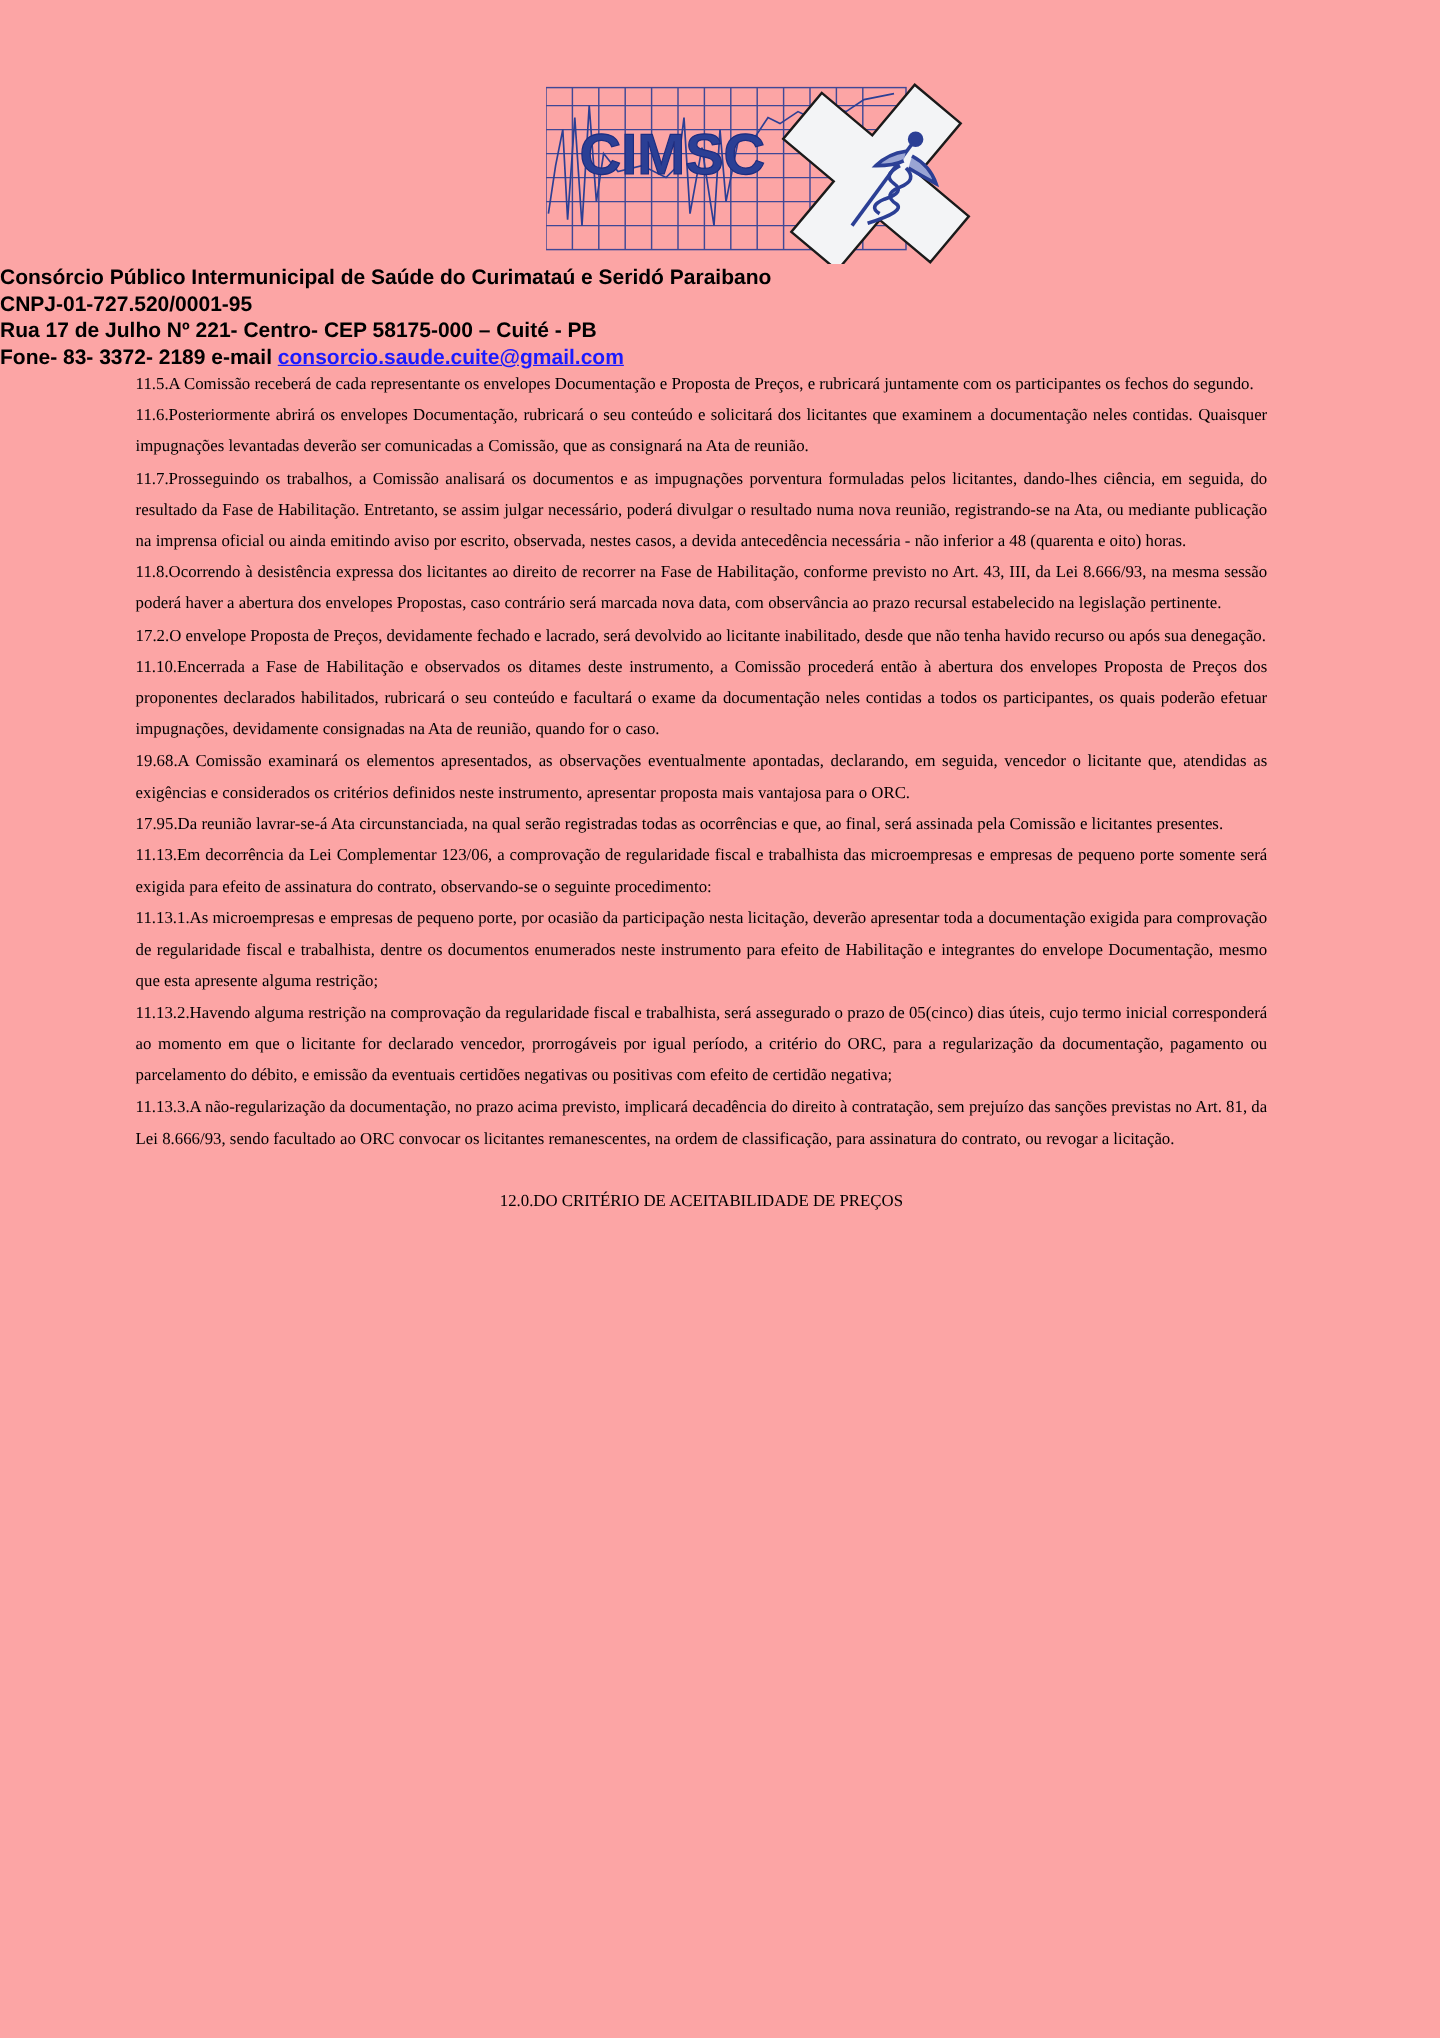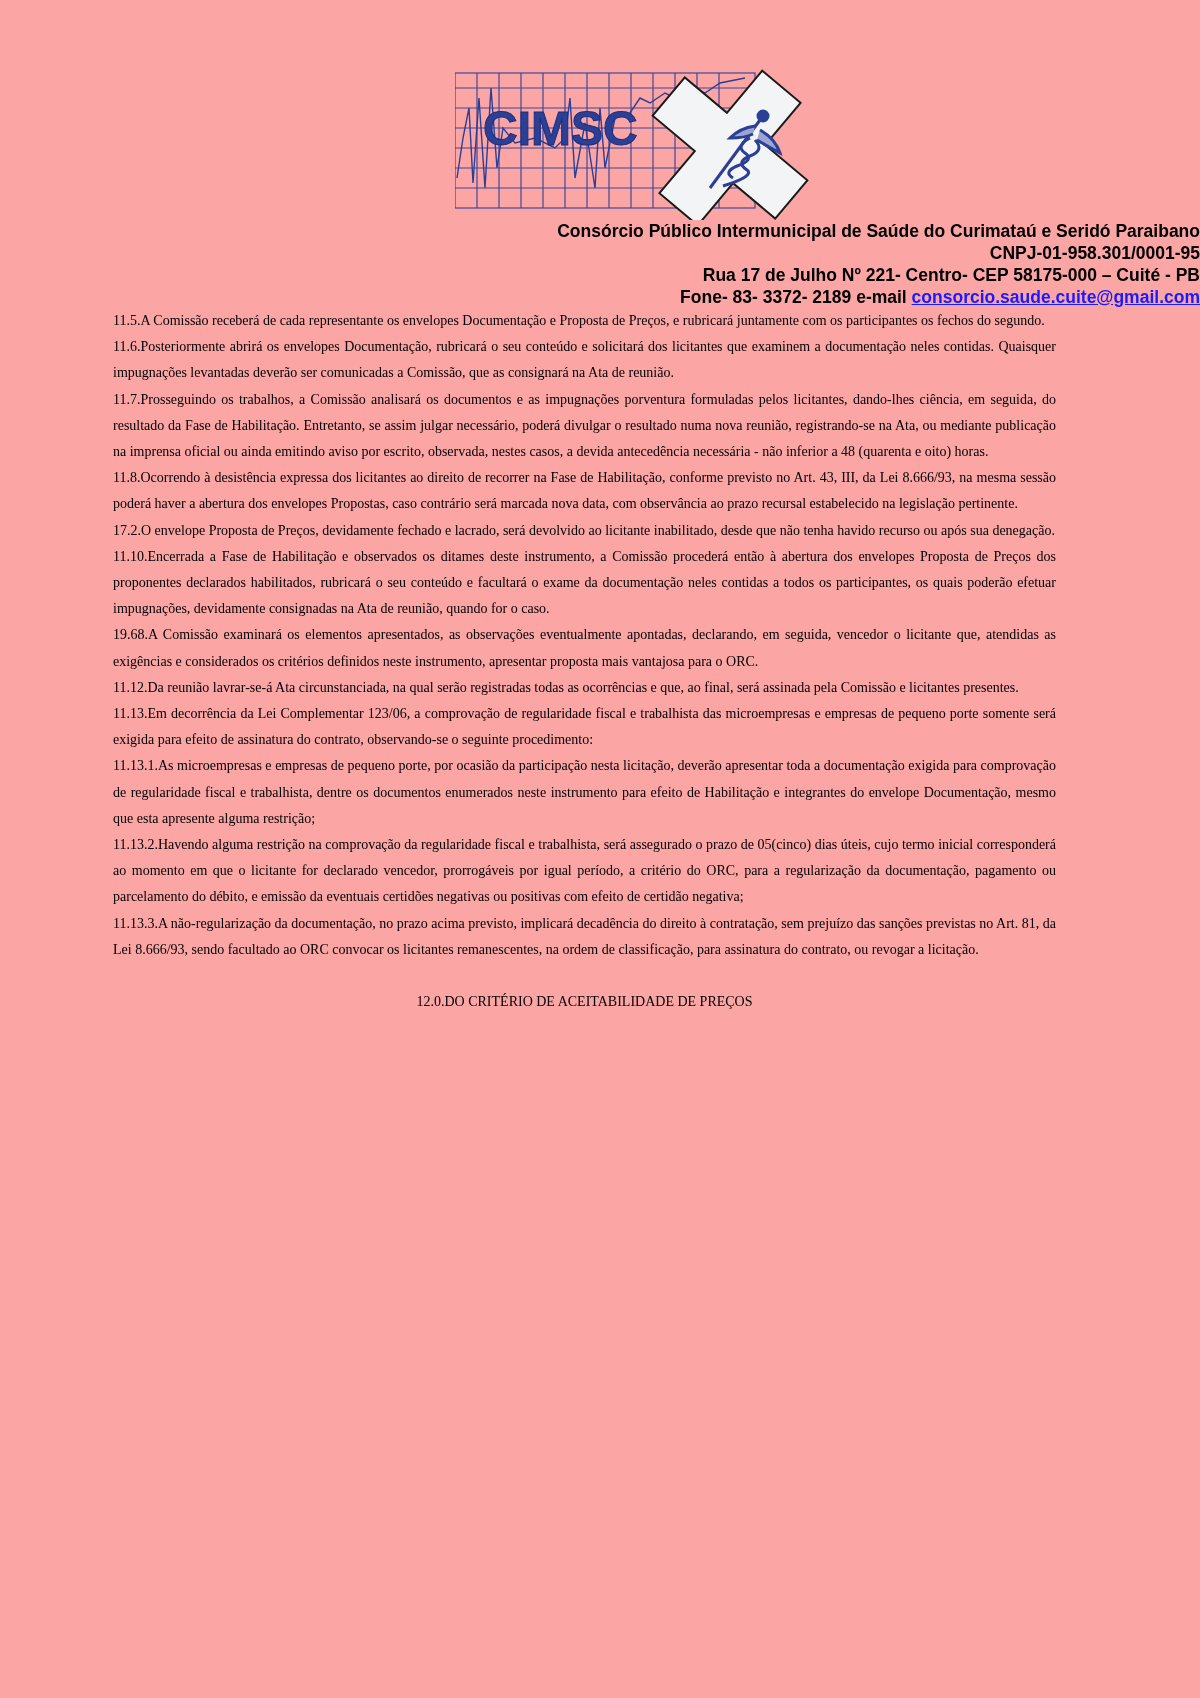--- a/index.html
+++ b/index.html
@@ -1,19 +1,19 @@
 <!DOCTYPE html>
 <html><head>
   <meta charset="utf-8">
   <style>
     html, body { margin: 0; padding: 0; background: #ffffff; }
     body { width: 1200px; height: 1698px; position: relative; overflow: hidden; }
     .page { position: absolute; left: 0; top: 0; width: 1200px; height: 1698px; background: #fca5a5; }
     .logo { position: absolute; left: 455px; top: 68px; width: 360px; height: 152px; }
-    .header { position: absolute; left: 0; top: 220px; width: 1200px; text-align: right;
+    .header { position: absolute; left: 0; top: 220px; width: 1200px; text-align: left;
       font-family: "Liberation Sans", sans-serif; font-weight: bold; font-size: 17.5px; color: #000; line-height: 22px; }
     .header .line { display: block; white-space: nowrap; }
     .header .l1 { padding-left: 0px; }
     .header a { color: #1a1aff; text-decoration: underline; }
     .body-text { position: absolute; left: 113px; top: 308px; width: 943px;
       font-family: "Liberation Serif", serif; font-size: 14px; line-height: 26.2px; color: #000;
       text-align: justify; }
     .para { margin: 0; }
     .spacer { height: 26.2px; }
     .section-title { margin: 0; text-align: center; }
@@ -62,34 +62,34 @@
         <path d="M300,58 Q285,60 275,70 Q290,70 298,66" fill="#9aa5d4"></path>
         <path d="M305,62 Q320,70 325,85 Q312,78 302,72" fill="#9aa5d4"></path>
         <path d="M295,70 Q280,78 290,85 Q300,92 282,98 Q268,104 278,110"></path>
         <path d="M300,72 Q310,82 295,88 Q280,94 292,102 Q300,108 268,118"></path>
       </g>
     </svg>
   </div>
 
   <div class="header">
     <span class="line l1">Consórcio Público Intermunicipal de Saúde do  Curimataú e Seridó Paraibano</span>
-    <span class="line">CNPJ-01-958.301/0001-95</span>
+    <span class="line">CNPJ-01-727.520/0001-95</span>
     <span class="line">Rua 17 de Julho Nº 221- Centro- CEP 58175-000 – Cuité - PB</span>
     <span class="line"><span>Fone- 83- 3372- 2189 e-mail </span><a>consorcio.saude.cuite@gmail.com</a></span>
   </div>
 
   <div class="body-text">
     <p class="para">11.5.A Comissão receberá de cada representante os envelopes Documentação e Proposta de Preços, e rubricará juntamente com os participantes os fechos do segundo.</p>
     <p class="para">11.6.Posteriormente abrirá os envelopes Documentação, rubricará o seu conteúdo e solicitará dos licitantes que examinem a documentação neles contidas. Quaisquer impugnações levantadas deverão ser comunicadas a Comissão, que as consignará na Ata de reunião.</p>
     <p class="para">11.7.Prosseguindo os trabalhos, a Comissão analisará os documentos e as impugnações porventura formuladas pelos licitantes, dando-lhes ciência, em seguida, do resultado da Fase de Habilitação. Entretanto, se assim julgar necessário, poderá divulgar o resultado numa nova reunião, registrando-se na Ata, ou mediante publicação na imprensa oficial ou ainda emitindo aviso por escrito, observada, nestes casos, a devida antecedência necessária - não inferior a 48 (quarenta e oito) horas.</p>
     <p class="para">11.8.Ocorrendo à desistência expressa dos licitantes ao direito de recorrer na Fase de Habilitação, conforme previsto no Art. 43, III, da Lei 8.666/93, na mesma sessão poderá haver a abertura dos envelopes Propostas, caso contrário será marcada nova data, com observância ao prazo recursal estabelecido na legislação pertinente.</p>
     <p class="para">17.2.O envelope Proposta de Preços, devidamente fechado e lacrado, será devolvido ao licitante inabilitado, desde que não tenha havido recurso ou após sua denegação.</p>
     <p class="para">11.10.Encerrada a Fase de Habilitação e observados os ditames deste instrumento, a Comissão procederá então à abertura dos envelopes Proposta de Preços dos proponentes declarados habilitados, rubricará o seu conteúdo e facultará o exame da documentação neles contidas a todos os participantes, os quais poderão efetuar impugnações, devidamente consignadas na Ata de reunião, quando for o caso.</p>
     <p class="para">19.68.A Comissão examinará os elementos apresentados, as observações eventualmente apontadas, declarando, em seguida, vencedor o licitante que, atendidas as exigências e considerados os critérios definidos neste instrumento, apresentar proposta mais vantajosa para o ORC.</p>
-    <p class="para">11.12.Da reunião lavrar-se-á Ata circunstanciada, na qual serão registradas todas as ocorrências e que, ao final, será assinada pela Comissão e licitantes presentes.</p>
+    <p class="para">17.95.Da reunião lavrar-se-á Ata circunstanciada, na qual serão registradas todas as ocorrências e que, ao final, será assinada pela Comissão e licitantes presentes.</p>
     <p class="para">11.13.Em decorrência da Lei Complementar 123/06, a comprovação de regularidade fiscal e trabalhista das microempresas e empresas de pequeno porte somente será exigida para efeito de assinatura do contrato, observando-se o seguinte procedimento:</p>
     <p class="para">11.13.1.As microempresas e empresas de pequeno porte, por ocasião da participação nesta licitação, deverão apresentar toda a documentação exigida para comprovação de regularidade fiscal e trabalhista, dentre os documentos enumerados neste instrumento para efeito de Habilitação e integrantes do envelope Documentação, mesmo que esta apresente alguma restrição;</p>
     <p class="para">11.13.2.Havendo alguma restrição na comprovação da regularidade fiscal e trabalhista, será assegurado o prazo de 05(cinco) dias úteis, cujo termo inicial corresponderá ao momento em que o licitante for declarado vencedor, prorrogáveis por igual período, a critério do ORC, para a regularização da documentação, pagamento ou parcelamento do débito, e emissão da eventuais certidões negativas ou positivas com efeito de certidão negativa;</p>
     <p class="para">11.13.3.A não-regularização da documentação, no prazo acima previsto, implicará decadência do direito à contratação, sem prejuízo das sanções previstas no Art. 81, da Lei 8.666/93, sendo facultado ao ORC convocar os licitantes remanescentes, na ordem de classificação, para assinatura do contrato, ou revogar a licitação.</p>
     <div class="spacer"></div>
     <p class="section-title">12.0.DO CRITÉRIO DE ACEITABILIDADE DE PREÇOS</p>
   </div>
 
 </div>
 

